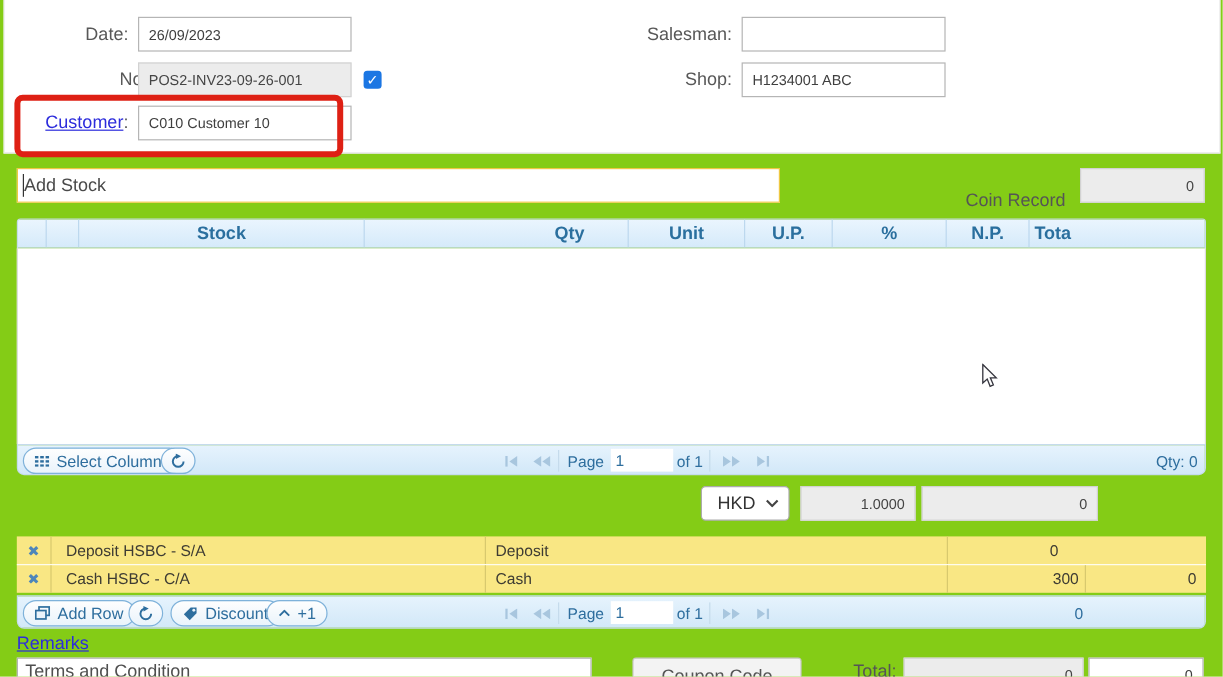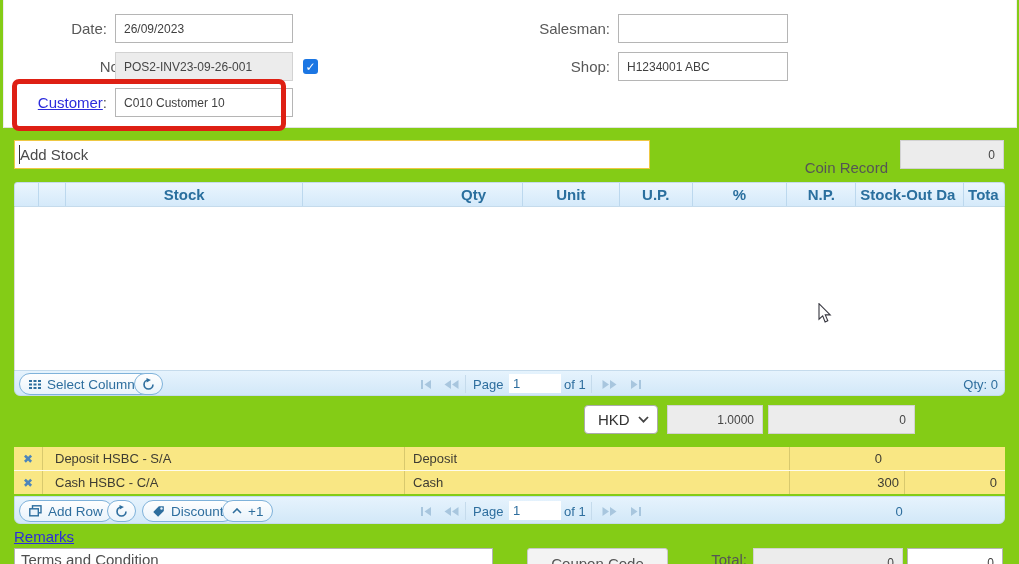--- a/index.html
+++ b/index.html
@@ -106,21 +106,20 @@
   <div class="ghead">
     <div class="gh" style="width:24px;"></div>
     <div class="gh" style="width:27px;"></div>
     <div class="gh" style="width:238px;">Stock</div>
     <div class="gh" style="width:122px;margin-top:44px;">Location</div>
     <div class="gh" style="width:98px;">Qty</div>
     <div class="gh" style="width:97px;">Unit</div>
     <div class="gh" style="width:73px;">U.P.</div>
     <div class="gh" style="width:95px;">%</div>
     <div class="gh" style="width:69px;">N.P.</div>
-    <div class="gh leftal" style="width:108px;">Stock-Out Da</div>
     <div class="gh leftal" style="width:40px;">Tota</div>
   </div>
   <div class="gbody"></div>
 
   <div class="pager" style="top:370px;height:26px;">
     <div class="jqbtn" style="left:4px;top:2px;">
       <span>
           <svg width="12" height="9" viewBox="0 0 12 9">
             <g fill="#2e6e9e">
               <rect x="0" y="0" width="3" height="2"></rect>

